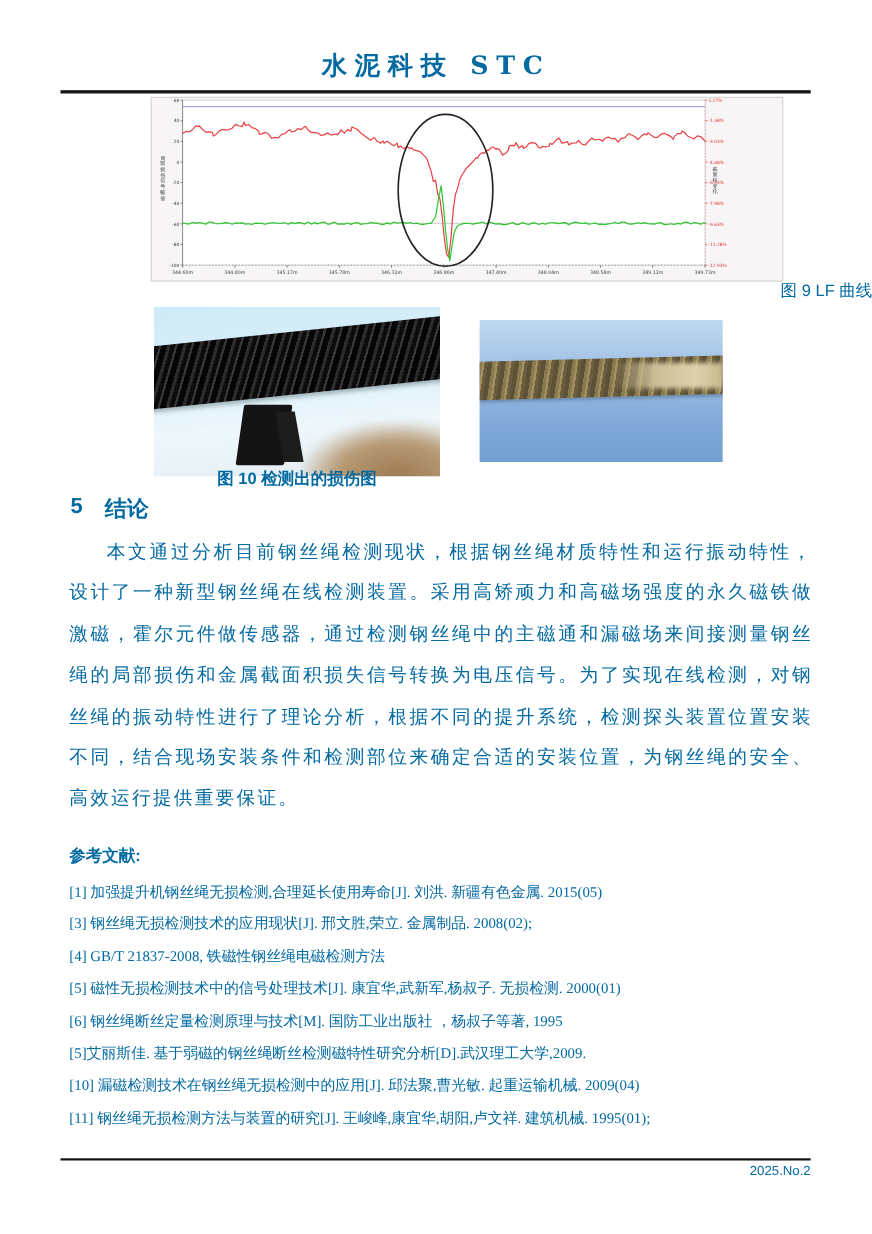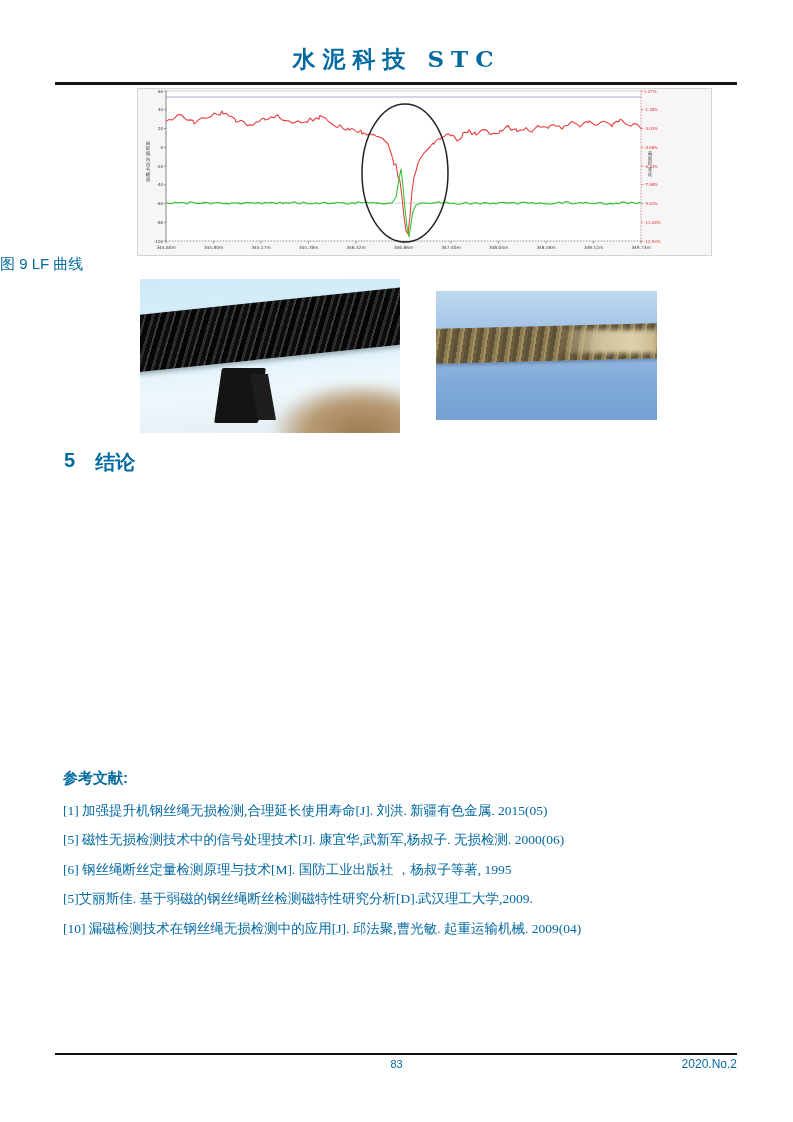--- a/index.html
+++ b/index.html
@@ -7,21 +7,21 @@
         font-family:"Liberation Serif","DejaVu Serif",serif;color:#0369a1;overflow:hidden;text-decoration:underline;}
   .abs{position:absolute;}
 
   
   #header-title{top:44px;left:0;width:100%;text-align:center;font-size:23px;font-weight:bold;
                 letter-spacing:7px;font-family:"DejaVu Serif","Liberation Serif",serif;}
   #header-rule{top:82px;left:55px;width:682px;height:3px;background:#151515;}
 
   
   #chart-fig{top:88px;left:137px;width:575px;height:168px;background:#f7f5f5;border:1px solid #d6d3d3;box-sizing:border-box;}
-  #caption9{top:255px;left:0;width:100%;text-align:left;font-size:15px;
+  #caption9{top:255px;left:0;width:100%;text-align:right;font-size:15px;
             font-family:"Liberation Sans","DejaVu Sans",sans-serif;}
 
   
   .photo{overflow:hidden;}
   #photo1{top:279px;left:140px;width:260px;height:154px;
           background:linear-gradient(175deg,#cfeaf7 0%,#d9f0fa 40%,#eef7fc 68%,#e3edf2 100%);}
   #photo1 .rope{position:absolute;left:-8%;top:14%;width:118%;height:37%;
           transform:rotate(-6deg);border-radius:10px;
           background:repeating-linear-gradient(112deg,#050505 0 5px,#2b2b2b 5px 8px,#0c0c0c 8px 12px,#383838 12px 14px);
           box-shadow:0 3px 4px rgba(40,60,70,.35);}
@@ -148,31 +148,35 @@
   <div class="abs photo" id="photo1">
     <div class="rope"></div>
     <div class="clamp"></div>
     <div class="clamp2"></div>
     <div class="mountain"></div>
   </div>
   <div class="abs photo" id="photo2">
     <div class="rope"></div>
     <div class="rope-highlight"></div>
   </div>
+  <div class="abs photo-caption" id="caption10">图 10  检测出的损伤图</div>
 
   <div class="abs" id="heading5">
     <span>5</span>
     <span>结论</span>
   </div>
+  <div class="abs" id="body-paragraph">本文通过分析目前钢丝绳检测现状，根据钢丝绳材质特性和运行振动特性，设计了一种新型钢丝绳在线检测装置。采用高矫顽力和高磁场强度的永久磁铁做激磁，霍尔元件做传感器，通过检测钢丝绳中的主磁通和漏磁场来间接测量钢丝绳的局部损伤和金属截面积损失信号转换为电压信号。为了实现在线检测，对钢丝绳的振动特性进行了理论分析，根据不同的提升系统，检测探头装置位置安装不同，结合现场安装条件和检测部位来确定合适的安装位置，为钢丝绳的安全、高效运行提供重要保证。</div>
 
   <div class="abs" id="refs-heading">参考文献:</div>
   <div class="abs" id="refs-list">
       <div class="ref-item">[1]  加强提升机钢丝绳无损检测,合理延长使用寿命[J].  刘洪.  新疆有色金属. 2015(05)</div>
-      <div class="ref-item">[5]  磁性无损检测技术中的信号处理技术[J].  康宜华,武新军,杨叔子.  无损检测. 2000(06)</div>
+      <div class="ref-item">[3]  钢丝绳无损检测技术的应用现状[J].  邢文胜,荣立.  金属制品. 2008(02);</div>
+      <div class="ref-item">[4] GB/T 21837-2008,  铁磁性钢丝绳电磁检测方法</div>
+      <div class="ref-item">[5]  磁性无损检测技术中的信号处理技术[J].  康宜华,武新军,杨叔子.  无损检测. 2000(01)</div>
       <div class="ref-item">[6]  钢丝绳断丝定量检测原理与技术[M].  国防工业出版社 ，杨叔子等著, 1995</div>
       <div class="ref-item">[5]艾丽斯佳.  基于弱磁的钢丝绳断丝检测磁特性研究分析[D].武汉理工大学,2009.</div>
       <div class="ref-item">[10]  漏磁检测技术在钢丝绳无损检测中的应用[J].  邱法聚,曹光敏.   起重运输机械. 2009(04)</div>
+      <div class="ref-item">[11]  钢丝绳无损检测方法与装置的研究[J].  王峻峰,康宜华,胡阳,卢文祥.  建筑机械. 1995(01);</div>
     </div>
 
   <div class="abs" id="footer-rule"></div>
-  <div class="abs" id="footer-page">83</div>
-  <div class="abs" id="footer-issue">2020.No.2</div>
+  <div class="abs" id="footer-issue">2025.No.2</div>
 </div>
 
 </body></html>

